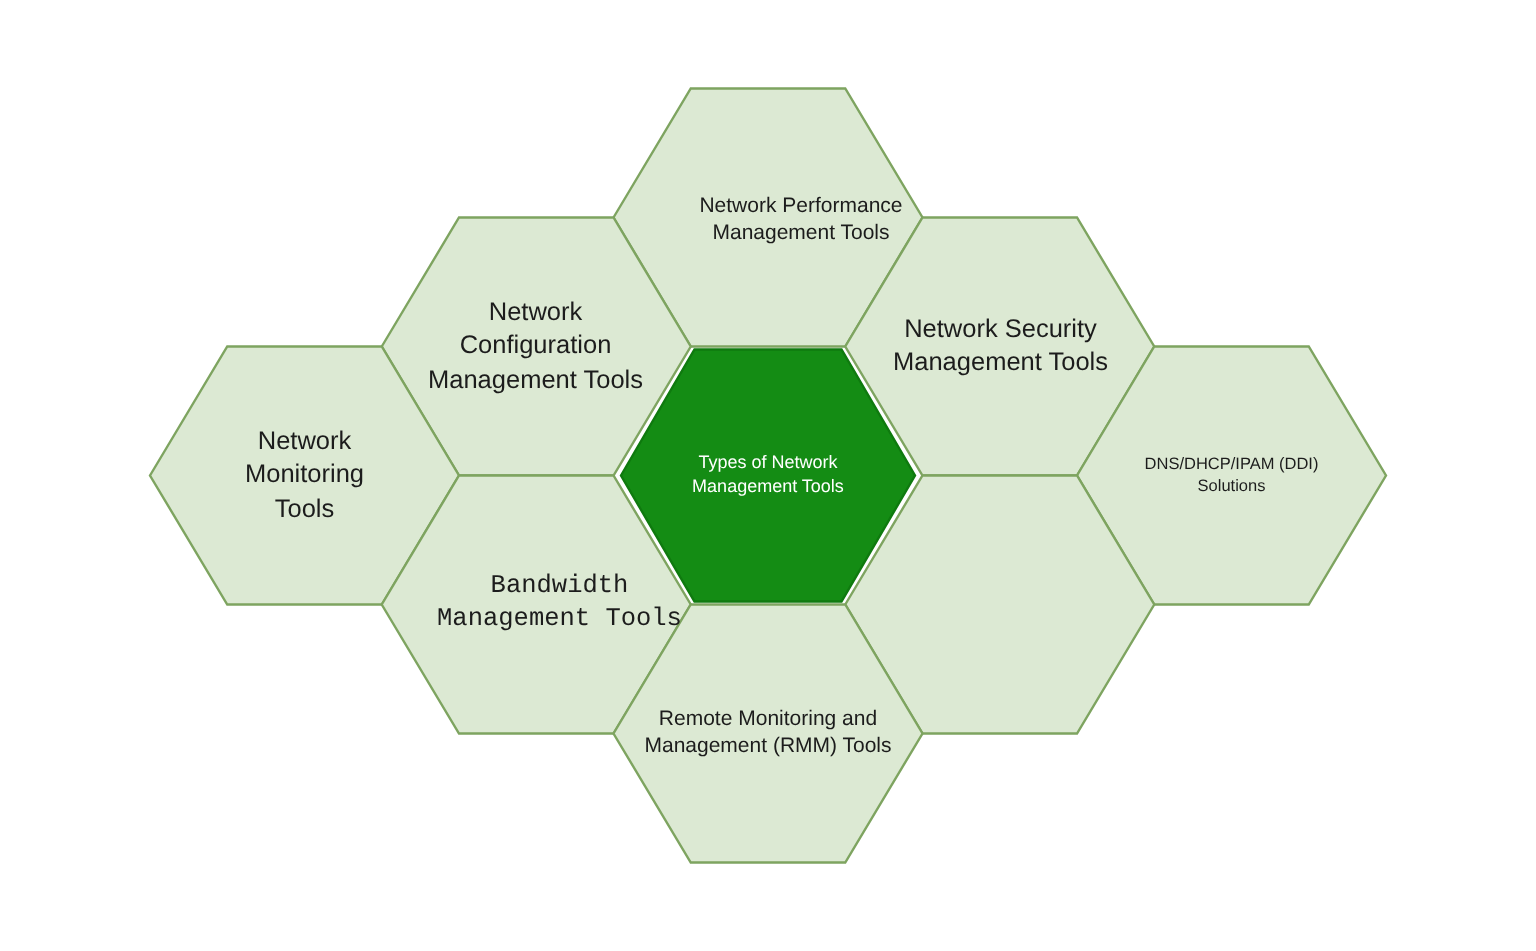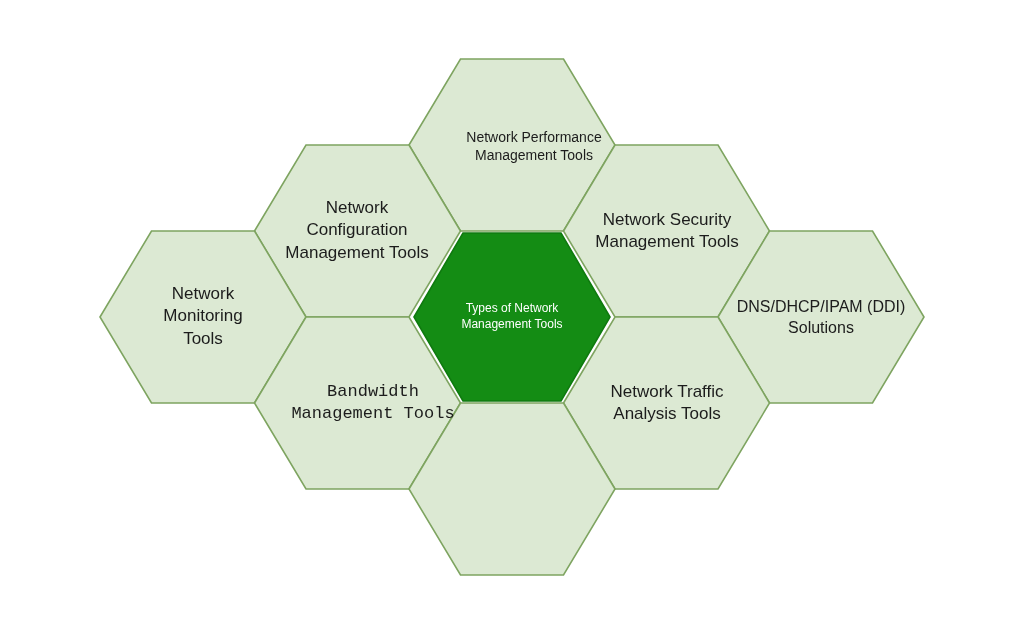--- a/index.html
+++ b/index.html
@@ -34,21 +34,21 @@
   .label {
     position: absolute;
     transform: translate(-50%, -50%);
     text-align: center;
     color: var(--text, #1c1c1c);
     white-space: pre-line;
     line-height: 1.32;
   }
   .lbl-lg { font-size: 17px; }
   .lbl-sm { font-size: 14px; }
-  .lbl-xs { font-size: 16px; }
+  .lbl-xs { font-size: 11px; }
   .lbl-center {
     font-size: 12px;
     color: var(--center-text, #ffffff);
   }
 </style>
 </head>
 <body>
 
 <div class="canvas">
 
@@ -79,20 +79,20 @@
   <div class="label lbl-lg" style="left:203px; top:317px; width:115px;">Network
 Monitoring
 Tools</div>
 
   <div class="label lbl-xs" style="left:821px; top:317px; width:175px;">DNS/DHCP/IPAM (DDI)
 Solutions</div>
 
   <div class="label lbl-lg" style="left:373px; top:403px; width:170px;font-family:Liberation Mono, monospace;">Bandwidth
 Management Tools</div>
 
-  <div class="label lbl-lg" style="left:667px; top:403px; width:145px;">Network Traffic
-Analysis Tools</div>
 
+  <div class="label lbl-sm" style="left:512px; top:488px; width:185px;">Remote Monitoring and
+Management (RMM) Tools</div>
 
   <div class="label lbl-center" style="left:512px; top:317px; width:165px;">Types of Network
 Management Tools</div>
 
 </div>
 
 </body></html>

